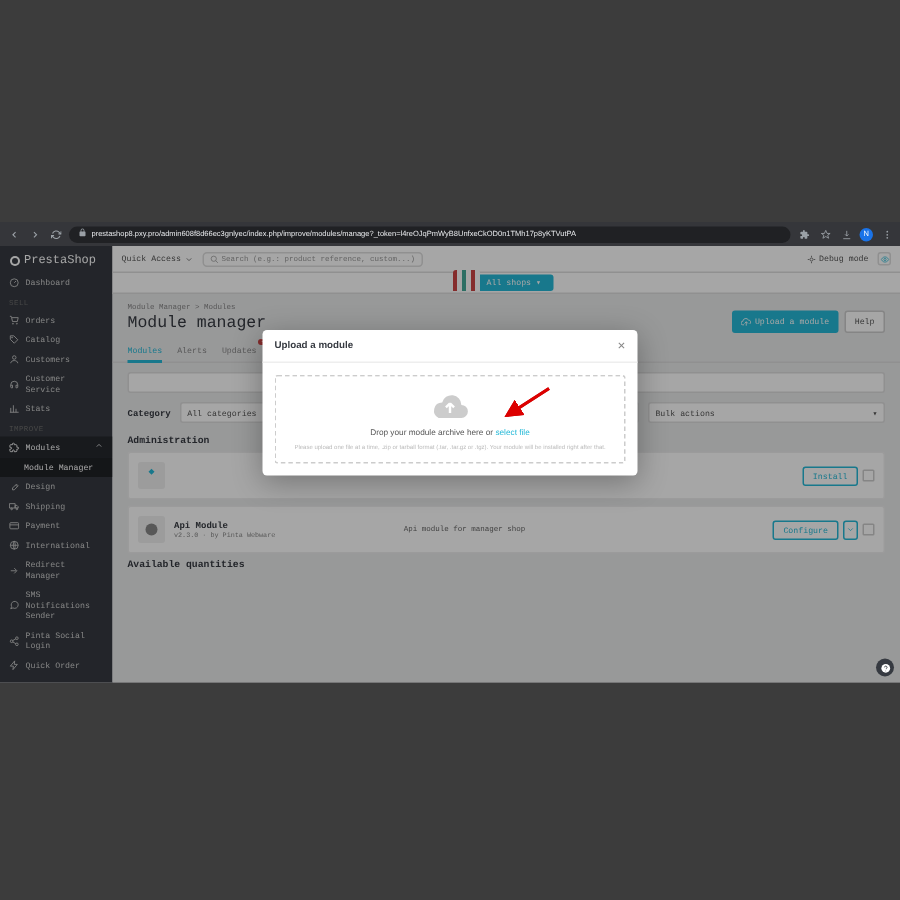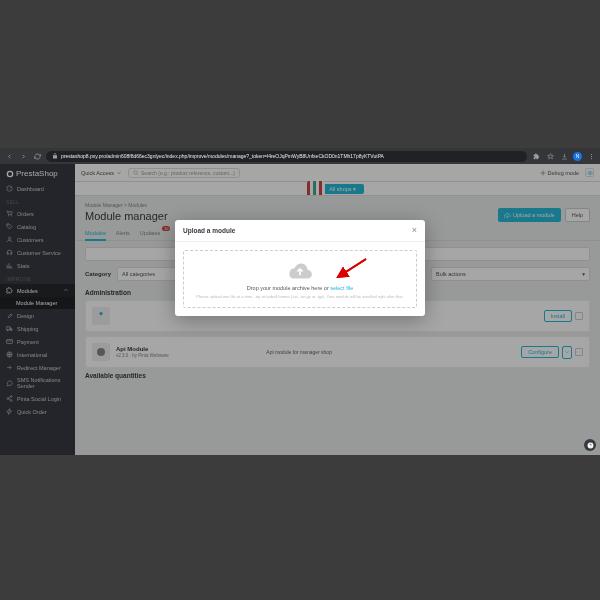--- a/index.html
+++ b/index.html
@@ -38,21 +38,21 @@
     align-items: center;
     padding: 0 6px;
     color: #e8eaed;
     font-size: 5px;
     overflow: hidden;
     white-space: nowrap;
   }
   .url-bar .lock { color: #9aa0a6; margin-right: 3px; }
   .tb-icon { width: 10px; height: 10px; color: #9aa0a6; display:flex; align-items:center; justify-content:center; }
   .avatar { width: 9px; height: 9px; border-radius: 50%; background: #1a73e8; color: #fff; display:flex; align-items:center; justify-content:center; font-size:5px; }
-  .app { height: 291px; display: flex; background: #f5f5f5; }
+  .app { height: 291px; display: flex; background: #f5f5f5; font-family: Liberation Mono, monospace; }
   .sidebar {
     width: 75px;
     background: #363a41;
     color: #bbb;
     flex-shrink: 0;
     display: flex;
     flex-direction: column;
   }
   .brand { color: #fff; font-size: 8px; padding: 5px 6px 4px; display:flex; align-items:center; gap:2px; }
   .brand svg { width:8px; height:8px; }

